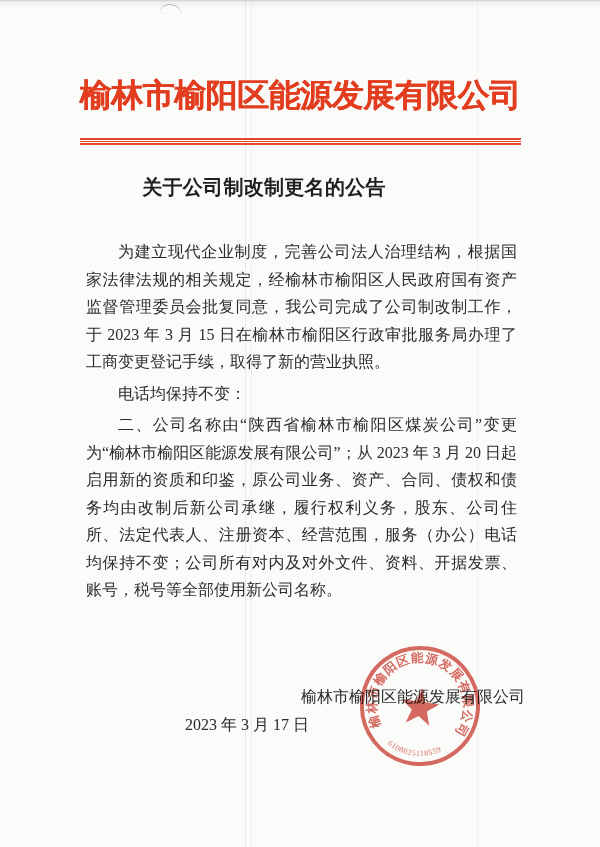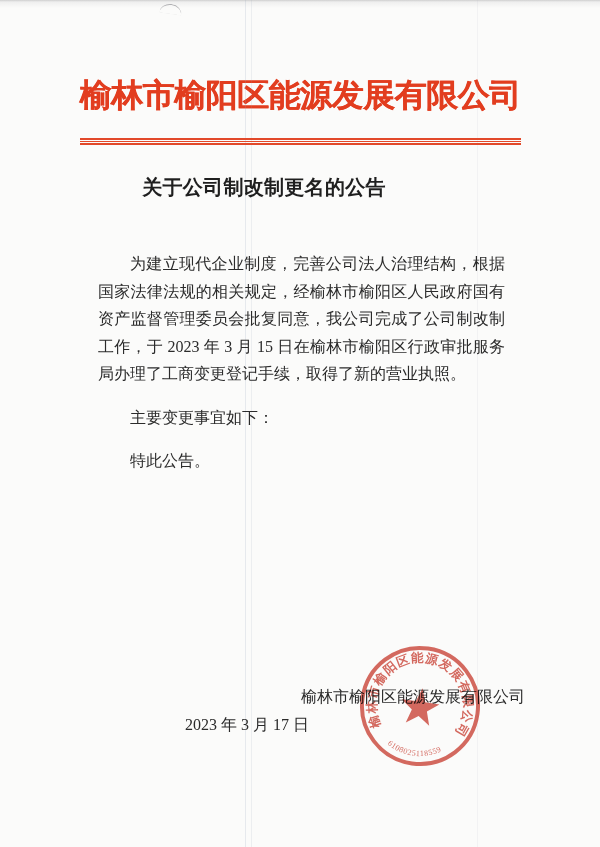--- a/index.html
+++ b/index.html
@@ -55,21 +55,21 @@
     font-size:20px;font-weight:700;color:#1f1f1f;
     letter-spacing:0.3px;margin:0;
   }
 
   
   .body-text{
     position:absolute;left:82px;top:234px;width:439px;
     font-size:16px;line-height:27.5px;color:#2b2b2b;
     text-align:justify;text-justify:inter-character;
   }
-  .body-text p{margin:16px;text-indent:2em;font-family:Liberation Serif, serif;}
+  .body-text p{margin:4px;text-indent:2em;font-family:Liberation Serif, serif;}
 
   
   .signature{
     position:absolute;left:0;top:683px;width:600px;
     font-size:16px;line-height:28px;color:#2b2b2b;
   }
   .sig-company{text-align:right;padding-right:75px;}
   .sig-date{text-align:center;padding-right:106px;}
 
   
@@ -96,22 +96,22 @@
 <div class="scan-squiggle"></div>
 
 <div class="letterhead">榆林市榆阳区能源发展有限公司</div>
 
 <div class="letterhead-rule"></div>
 
 <h1 class="doc-title">关于公司制改制更名的公告</h1>
 
 <div class="body-text">
   <p>为建立现代企业制度，完善公司法人治理结构，根据国家法律法规的相关规定，经榆林市榆阳区人民政府国有资产监督管理委员会批复同意，我公司完成了公司制改制工作，于 2023 年 3 月 15 日在榆林市榆阳区行政审批服务局办理了工商变更登记手续，取得了新的营业执照。</p>
-  <p>主要变更事宜如下：</p>
-  <p>特此公告。</p>
+  <p>电话均保持不变：</p>
+  <p>二、公司名称由“陕西省榆林市榆阳区煤炭公司”变更为“榆林市榆阳区能源发展有限公司”；从 2023 年 3 月 20 日起启用新的资质和印鉴，原公司业务、资产、合同、债权和债务均由改制后新公司承继，履行权利义务，股东、公司住所、法定代表人、注册资本、经营范围，服务（办公）电话均保持不变；公司所有对内及对外文件、资料、开据发票、账号，税号等全部使用新公司名称。</p>
 </div>
 
 <div class="signature">
   <div class="sig-company">榆林市榆阳区能源发展有限公司</div>
   <div class="sig-date">2023 年 3 月 17 日</div>
 </div>
 
 <svg class="seal" viewBox="0 0 160 160">
   <defs>
     <path id="seal-top-arc" d="M 44 105.2 A 44 44 0 1 1 116 105.2" fill="none"></path>

